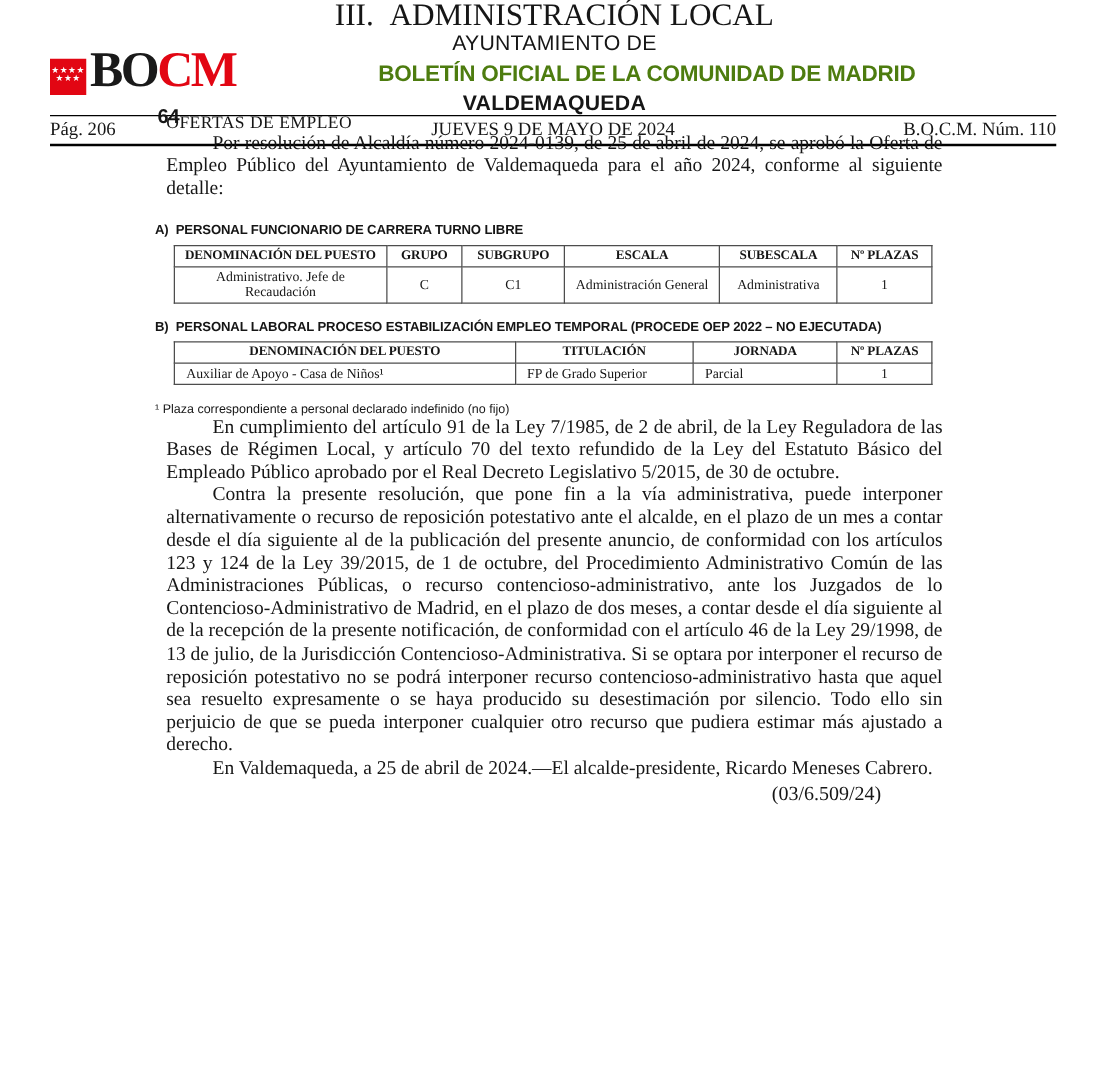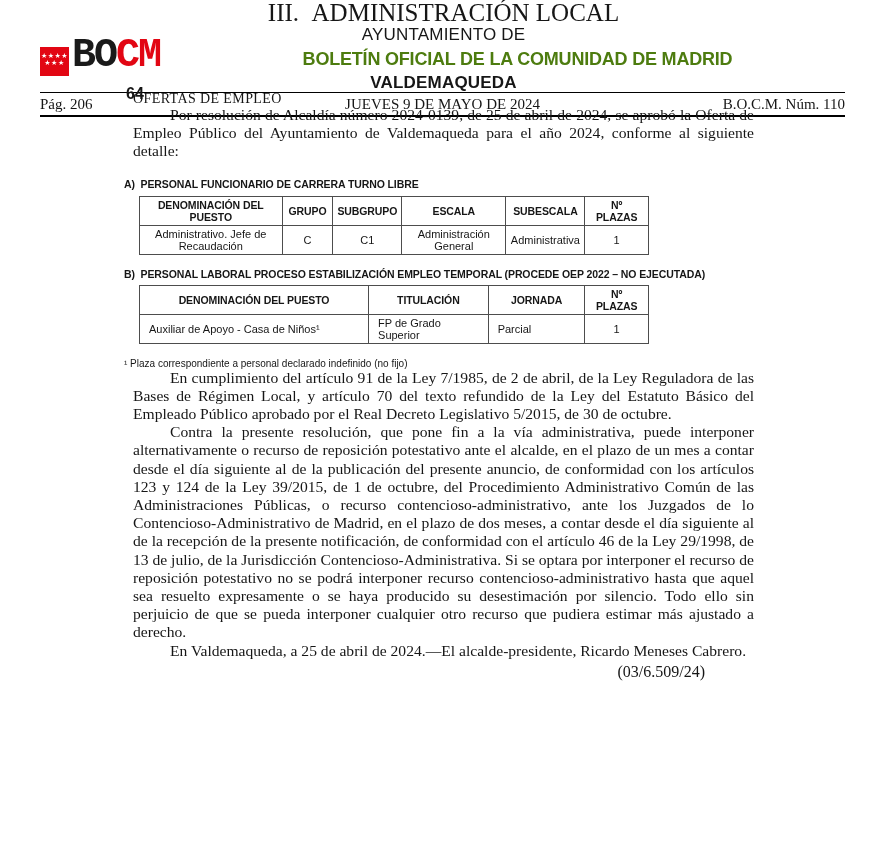--- a/index.html
+++ b/index.html
@@ -23,21 +23,21 @@
     background:var(--brand-red);
     text-align:center;
   }
   .flag .stars{
     color:#fff;font-size:7px;line-height:7px;letter-spacing:0.5px;
     font-family:"DejaVu Sans", sans-serif;
   }
   .flag .stars.r1{padding-top:6px;}
   .logo-text{
     position:absolute;left:72px;top:36px;
-    font-family:Liberation Mono, monospace;
+    font-family:Liberation Serif, serif;
     font-weight:bold;font-size:40px;line-height:40px;letter-spacing:-2px;
     color:#1a1a1a;
   }
   .logo-text .cm{color:var(--brand-red);}
   .masthead-title{
     position:absolute;left:190px;right:42px;top:49px;
     text-align:center;
     font-family:"Liberation Sans", sans-serif;
     font-weight:bold;font-size:18px;line-height:20px;letter-spacing:-0.2px;
     color:#4d7c0f;
@@ -88,23 +88,23 @@
   .closing{margin-top:2px;text-indent:37px;}
   .reference{margin-top:3px;text-align:right;padding-right:49px;font-size:16px;}
   
   .tbl-caption{
     margin:18px 0 0 -9px;text-align:left;
     font-family:"Liberation Sans", sans-serif;
     font-weight:bold;font-size:10.5px;line-height:11px;letter-spacing:-0.1px;
   }
   .tbl-caption.b{margin-top:11px;}
   table.doc-table{
-    margin:6px 0 14px 6px;width:510px;
+    margin:6px 0 14px 6px;width:607px;
     border-collapse:collapse;table-layout:fixed;
-    font-family:Liberation Sans, sans-serif;
+    font-family:Liberation Serif, serif;
     font-size:11px;line-height:12px;text-align:center;
   }
   table.doc-table.b{margin-top:5px;}
   table.doc-table th,table.doc-table td{
     border:1px solid var(--table-border);
     padding:2px 4px;height:17px;vertical-align:middle;
   }
   table.doc-table th{font-weight:bold;font-size:10.5px;letter-spacing:-0.1px;}
   table.doc-table td.al{text-align:left;padding-left:9px;}
   .footnote{

